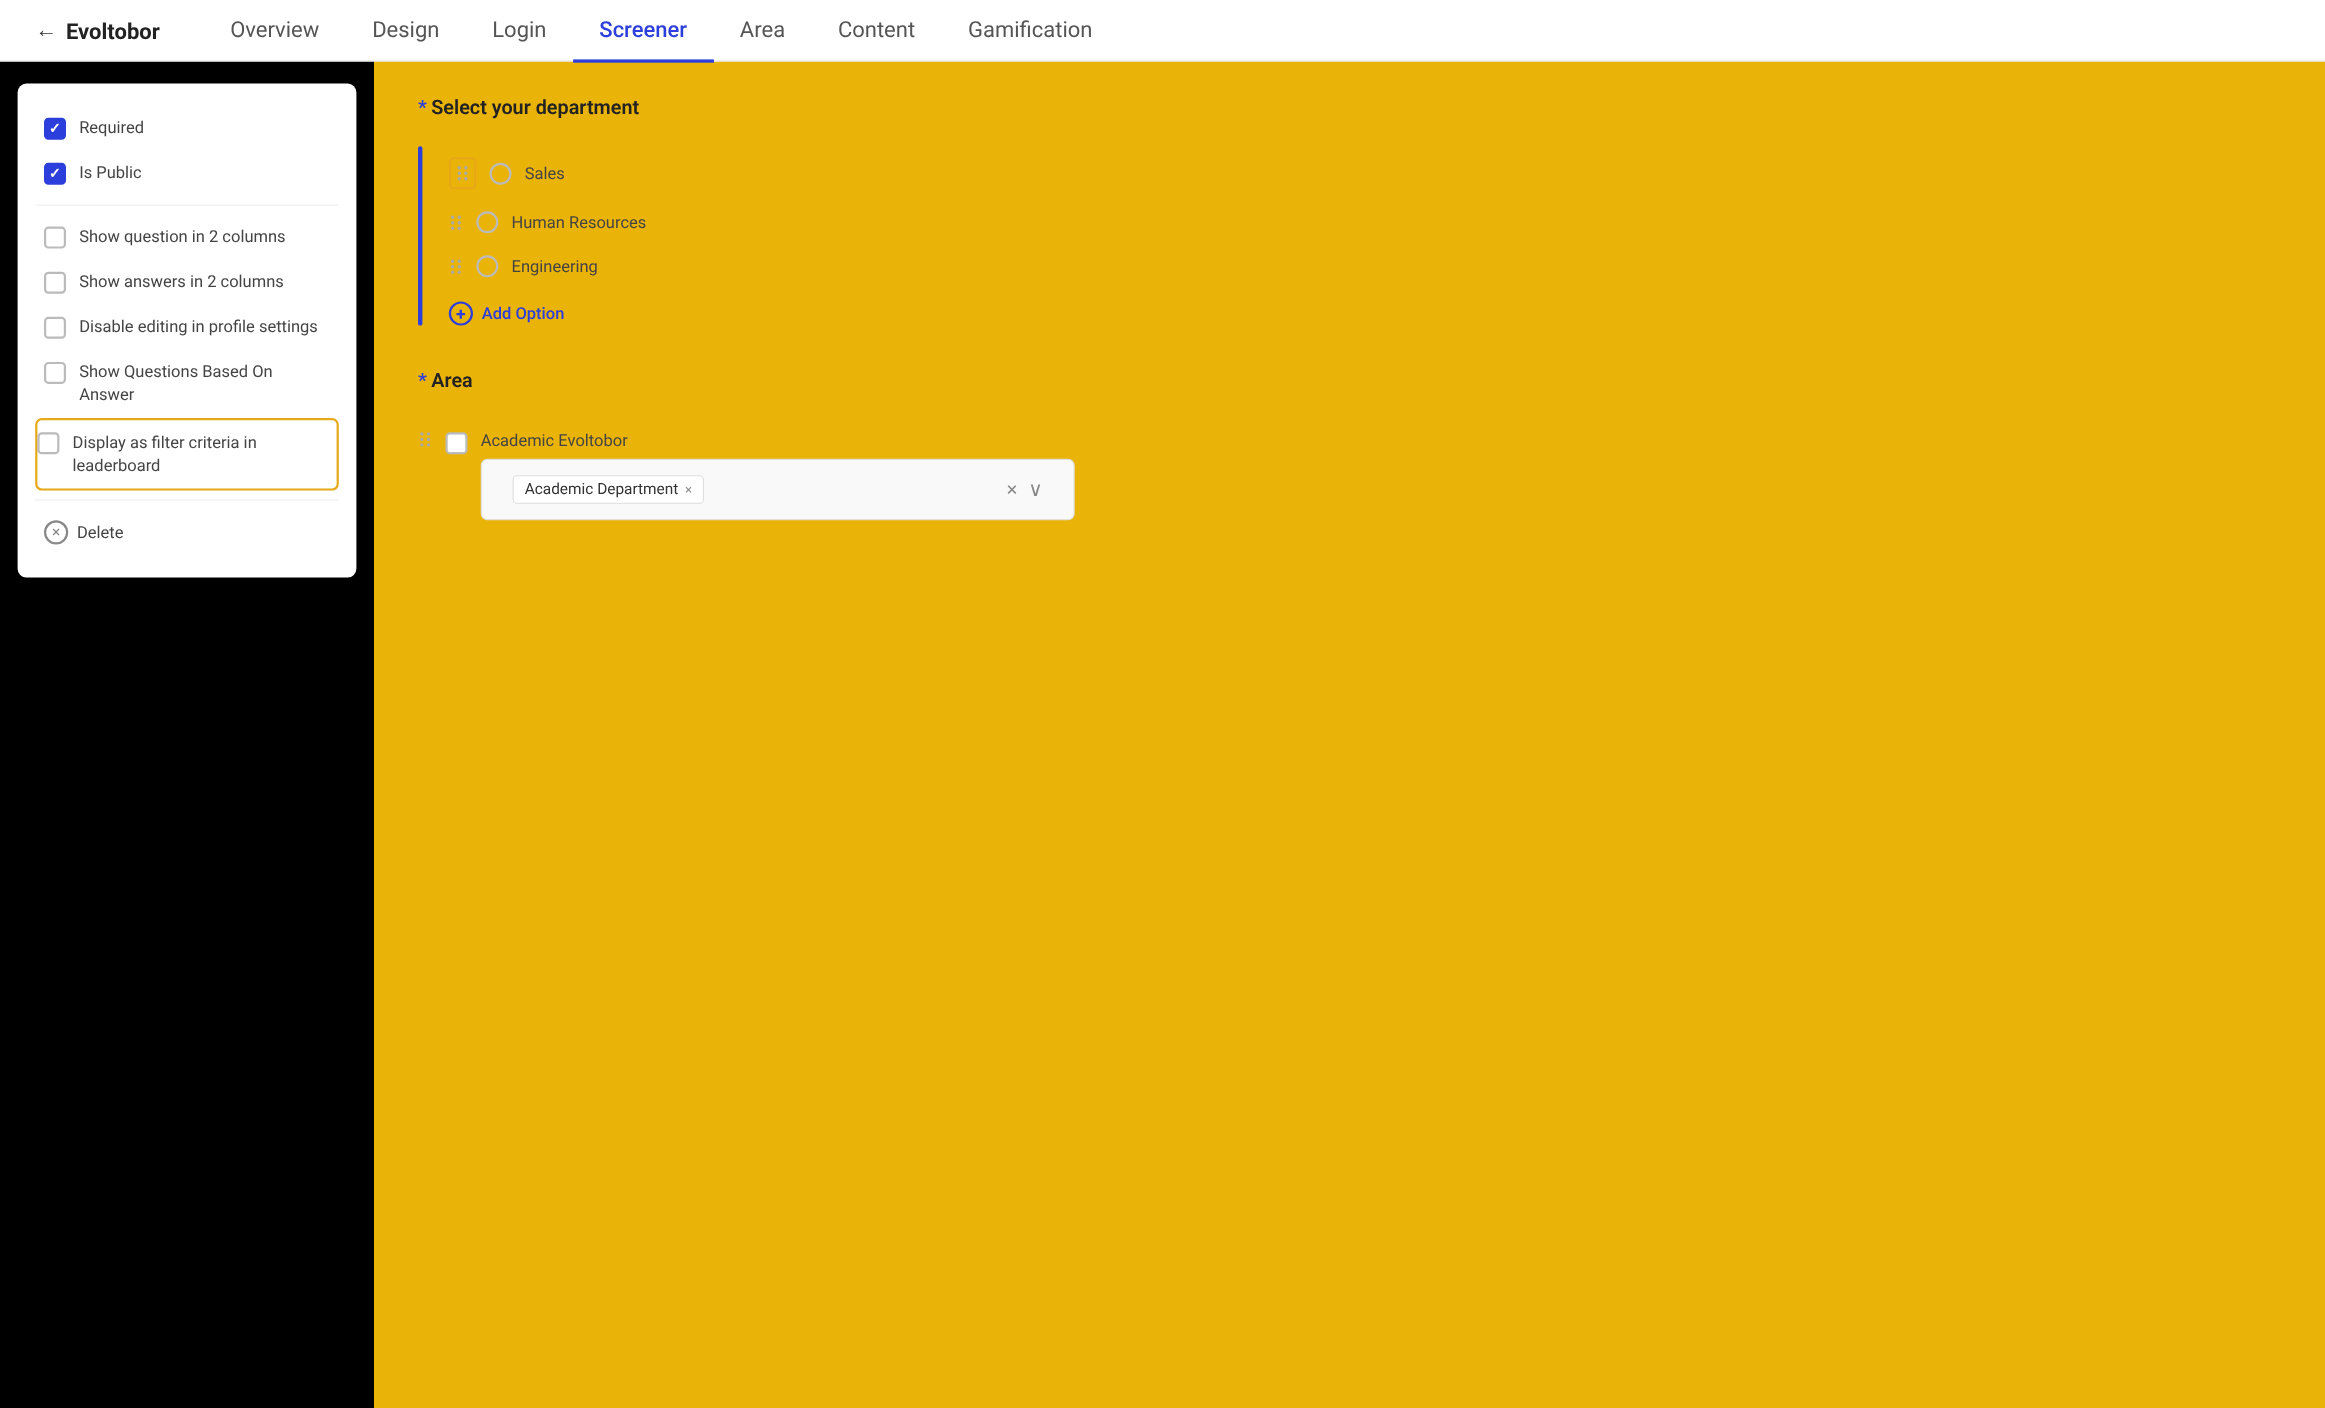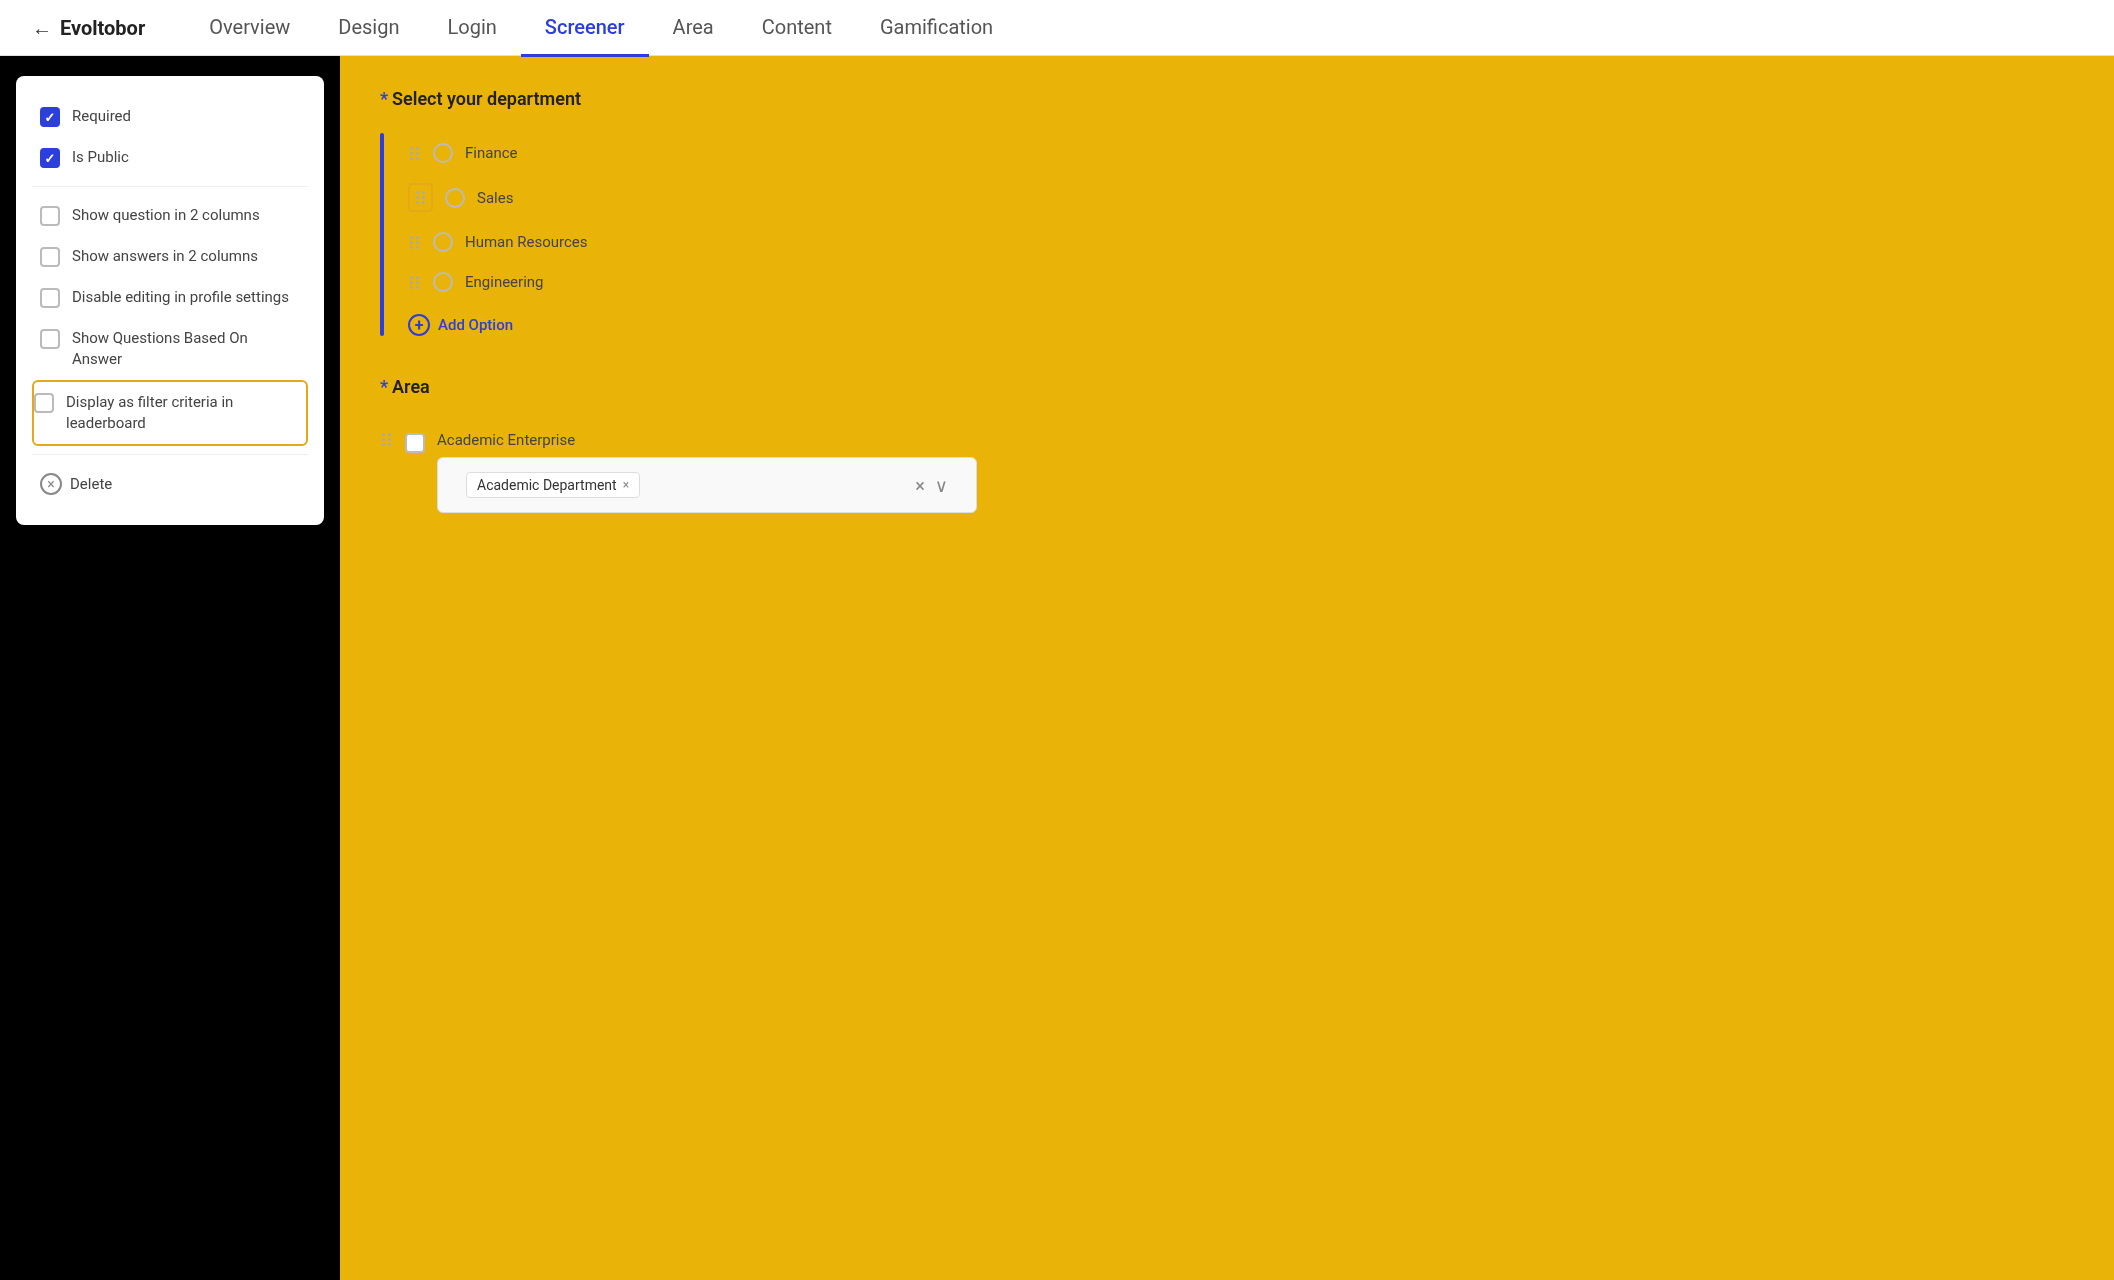--- a/index.html
+++ b/index.html
@@ -377,38 +377,20 @@
   <main class="right-panel">
 
     <div class="section-title">
       <span class="required-star">*</span><span>Select your department</span>
     </div>
 
     <div class="content-block">
       <div class="blue-line"></div>
       <div class="content-inner">
 
-        <div class="answer-option">
-          <div class="drag-handle">
-            <div class="dot-row">
-                <div class="drag-dot"></div>
-                <div class="drag-dot"></div>
-              </div>
-            <div class="dot-row">
-                <div class="drag-dot"></div>
-                <div class="drag-dot"></div>
-              </div>
-            <div class="dot-row">
-                <div class="drag-dot"></div>
-                <div class="drag-dot"></div>
-              </div>
-          </div>
-          <div class="radio-circle"></div>
-          <span class="answer-text">Finance</span>
-        </div>
 
         <div class="answer-option">
           <div class="drag-handle highlighted-handle">
             <div class="dot-row">
                 <div class="drag-dot"></div>
                 <div class="drag-dot"></div>
               </div>
             <div class="dot-row">
                 <div class="drag-dot"></div>
                 <div class="drag-dot"></div>
@@ -483,21 +465,21 @@
               <div class="drag-dot"></div>
               <div class="drag-dot"></div>
             </div>
           <div class="dot-row">
               <div class="drag-dot"></div>
               <div class="drag-dot"></div>
             </div>
         </div>
         <div class="area-checkbox"></div>
         <div>
-          <span class="area-label">Academic Enterprise</span>
+          <span class="area-label">Academic Evoltobor</span>
           <div class="area-dropdown">
             <div class="area-tag">
               <span>Academic Department</span>
               <span class="area-tag-close">×</span>
             </div>
             <div class="area-dropdown-controls">
               <span>×</span>
               <span>∨</span>
             </div>
           </div>

